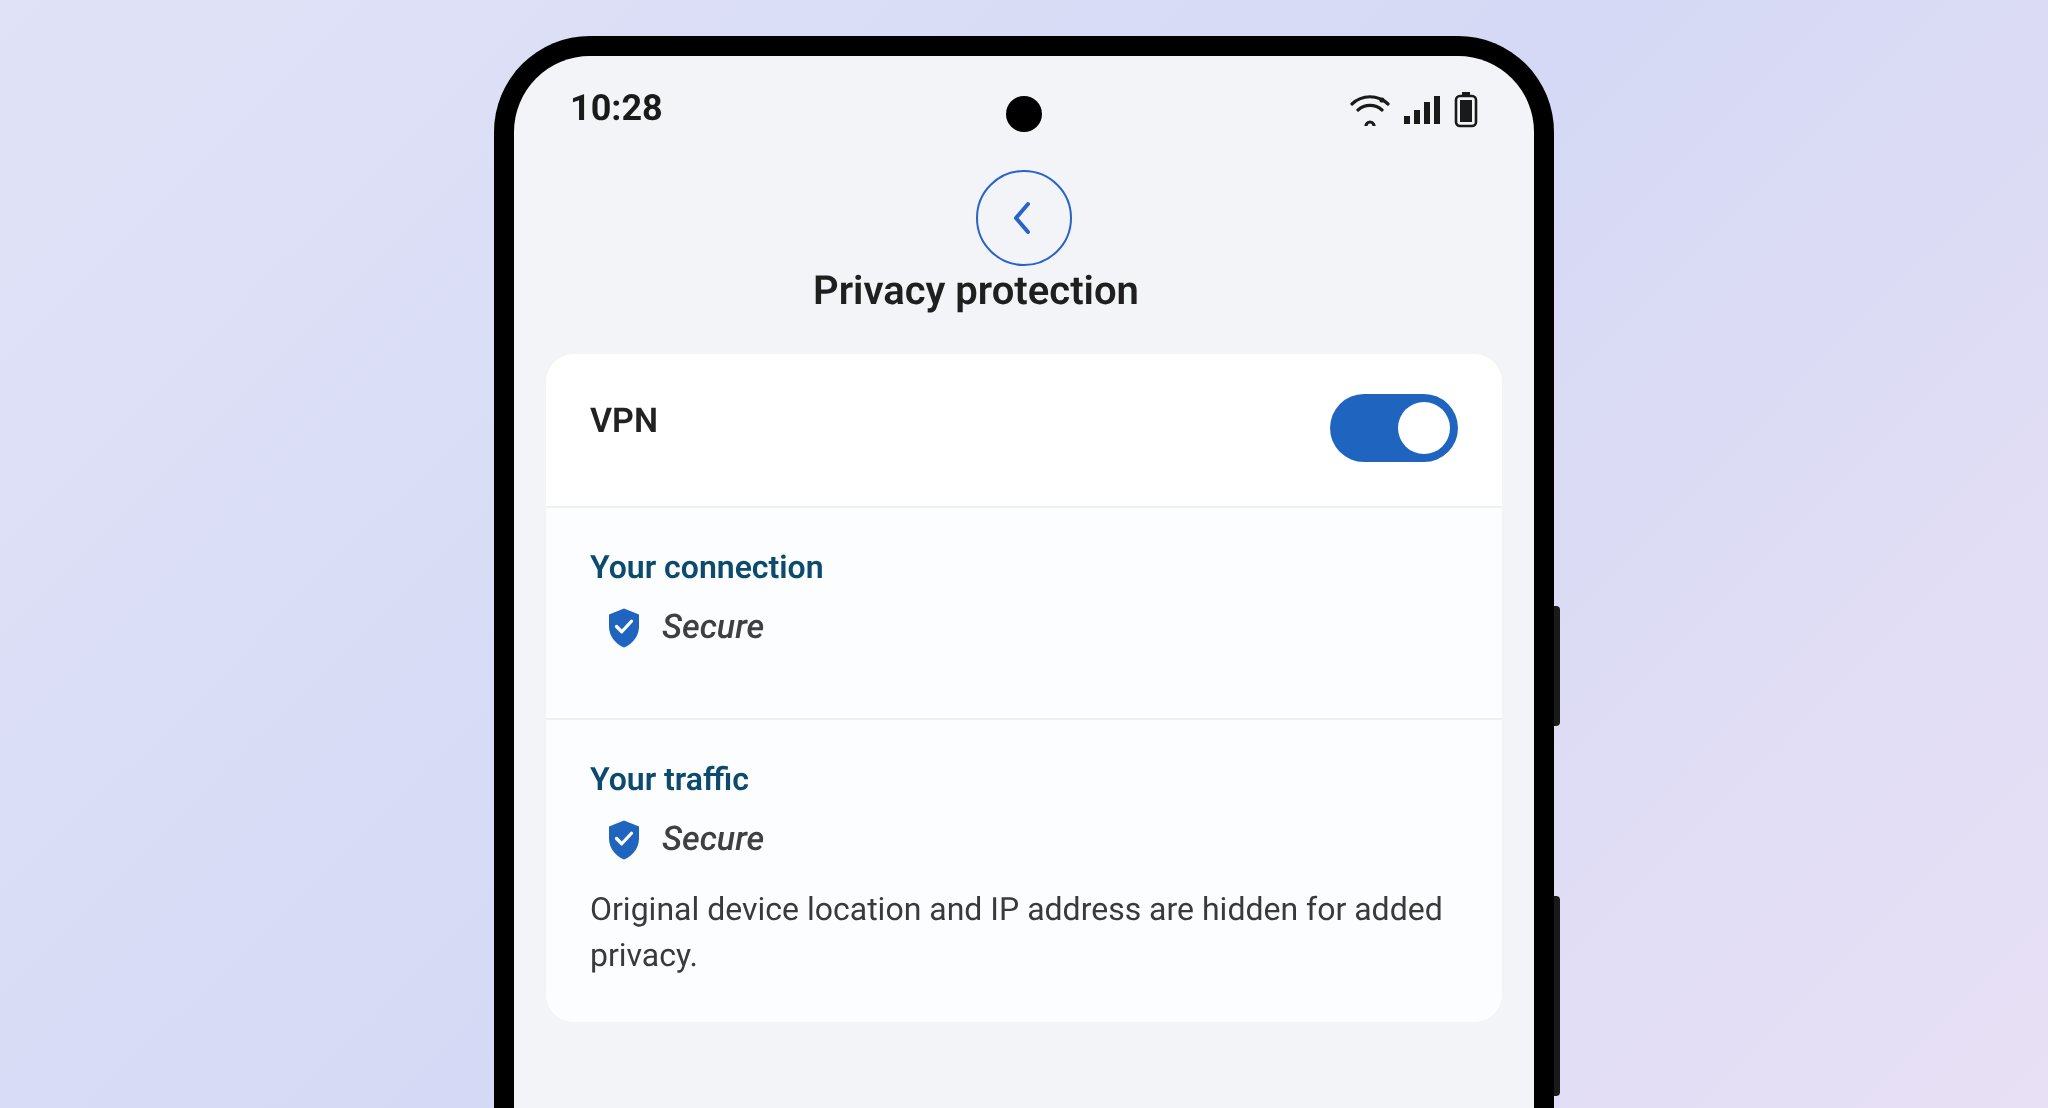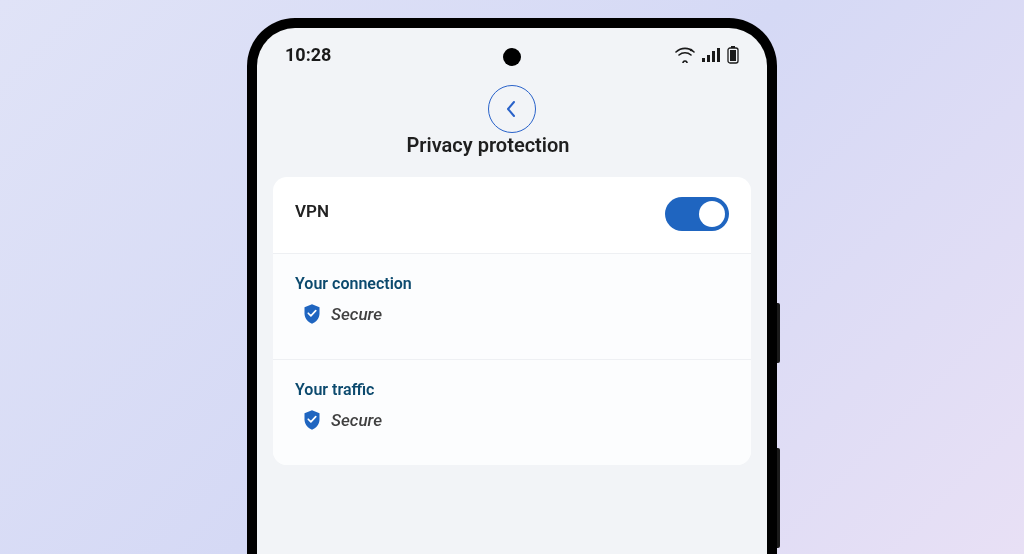--- a/index.html
+++ b/index.html
@@ -228,17 +228,18 @@
 
       <div class="section">
         <div class="section-title">Your traffic</div>
         <div class="status-row">
           <svg class="shield-icon-sm" viewBox="0 0 24 28">
             <path d="M12 1 L22 5 V13 C22 20 17 25 12 27 C7 25 2 20 2 13 V5 Z" fill="#1f65c0"></path>
             <path d="M7 13 L10.5 16.5 L17 9.5" stroke="#fff" stroke-width="2.2" fill="none" stroke-linecap="round" stroke-linejoin="round"></path>
           </svg>
           <span class="status-text">Secure</span>
         </div>
+        <div class="section-desc">Original device location and IP address are hidden for added privacy.</div>
       </div>
 
     </div>
   </div>
 </div>
 
 </body></html>

